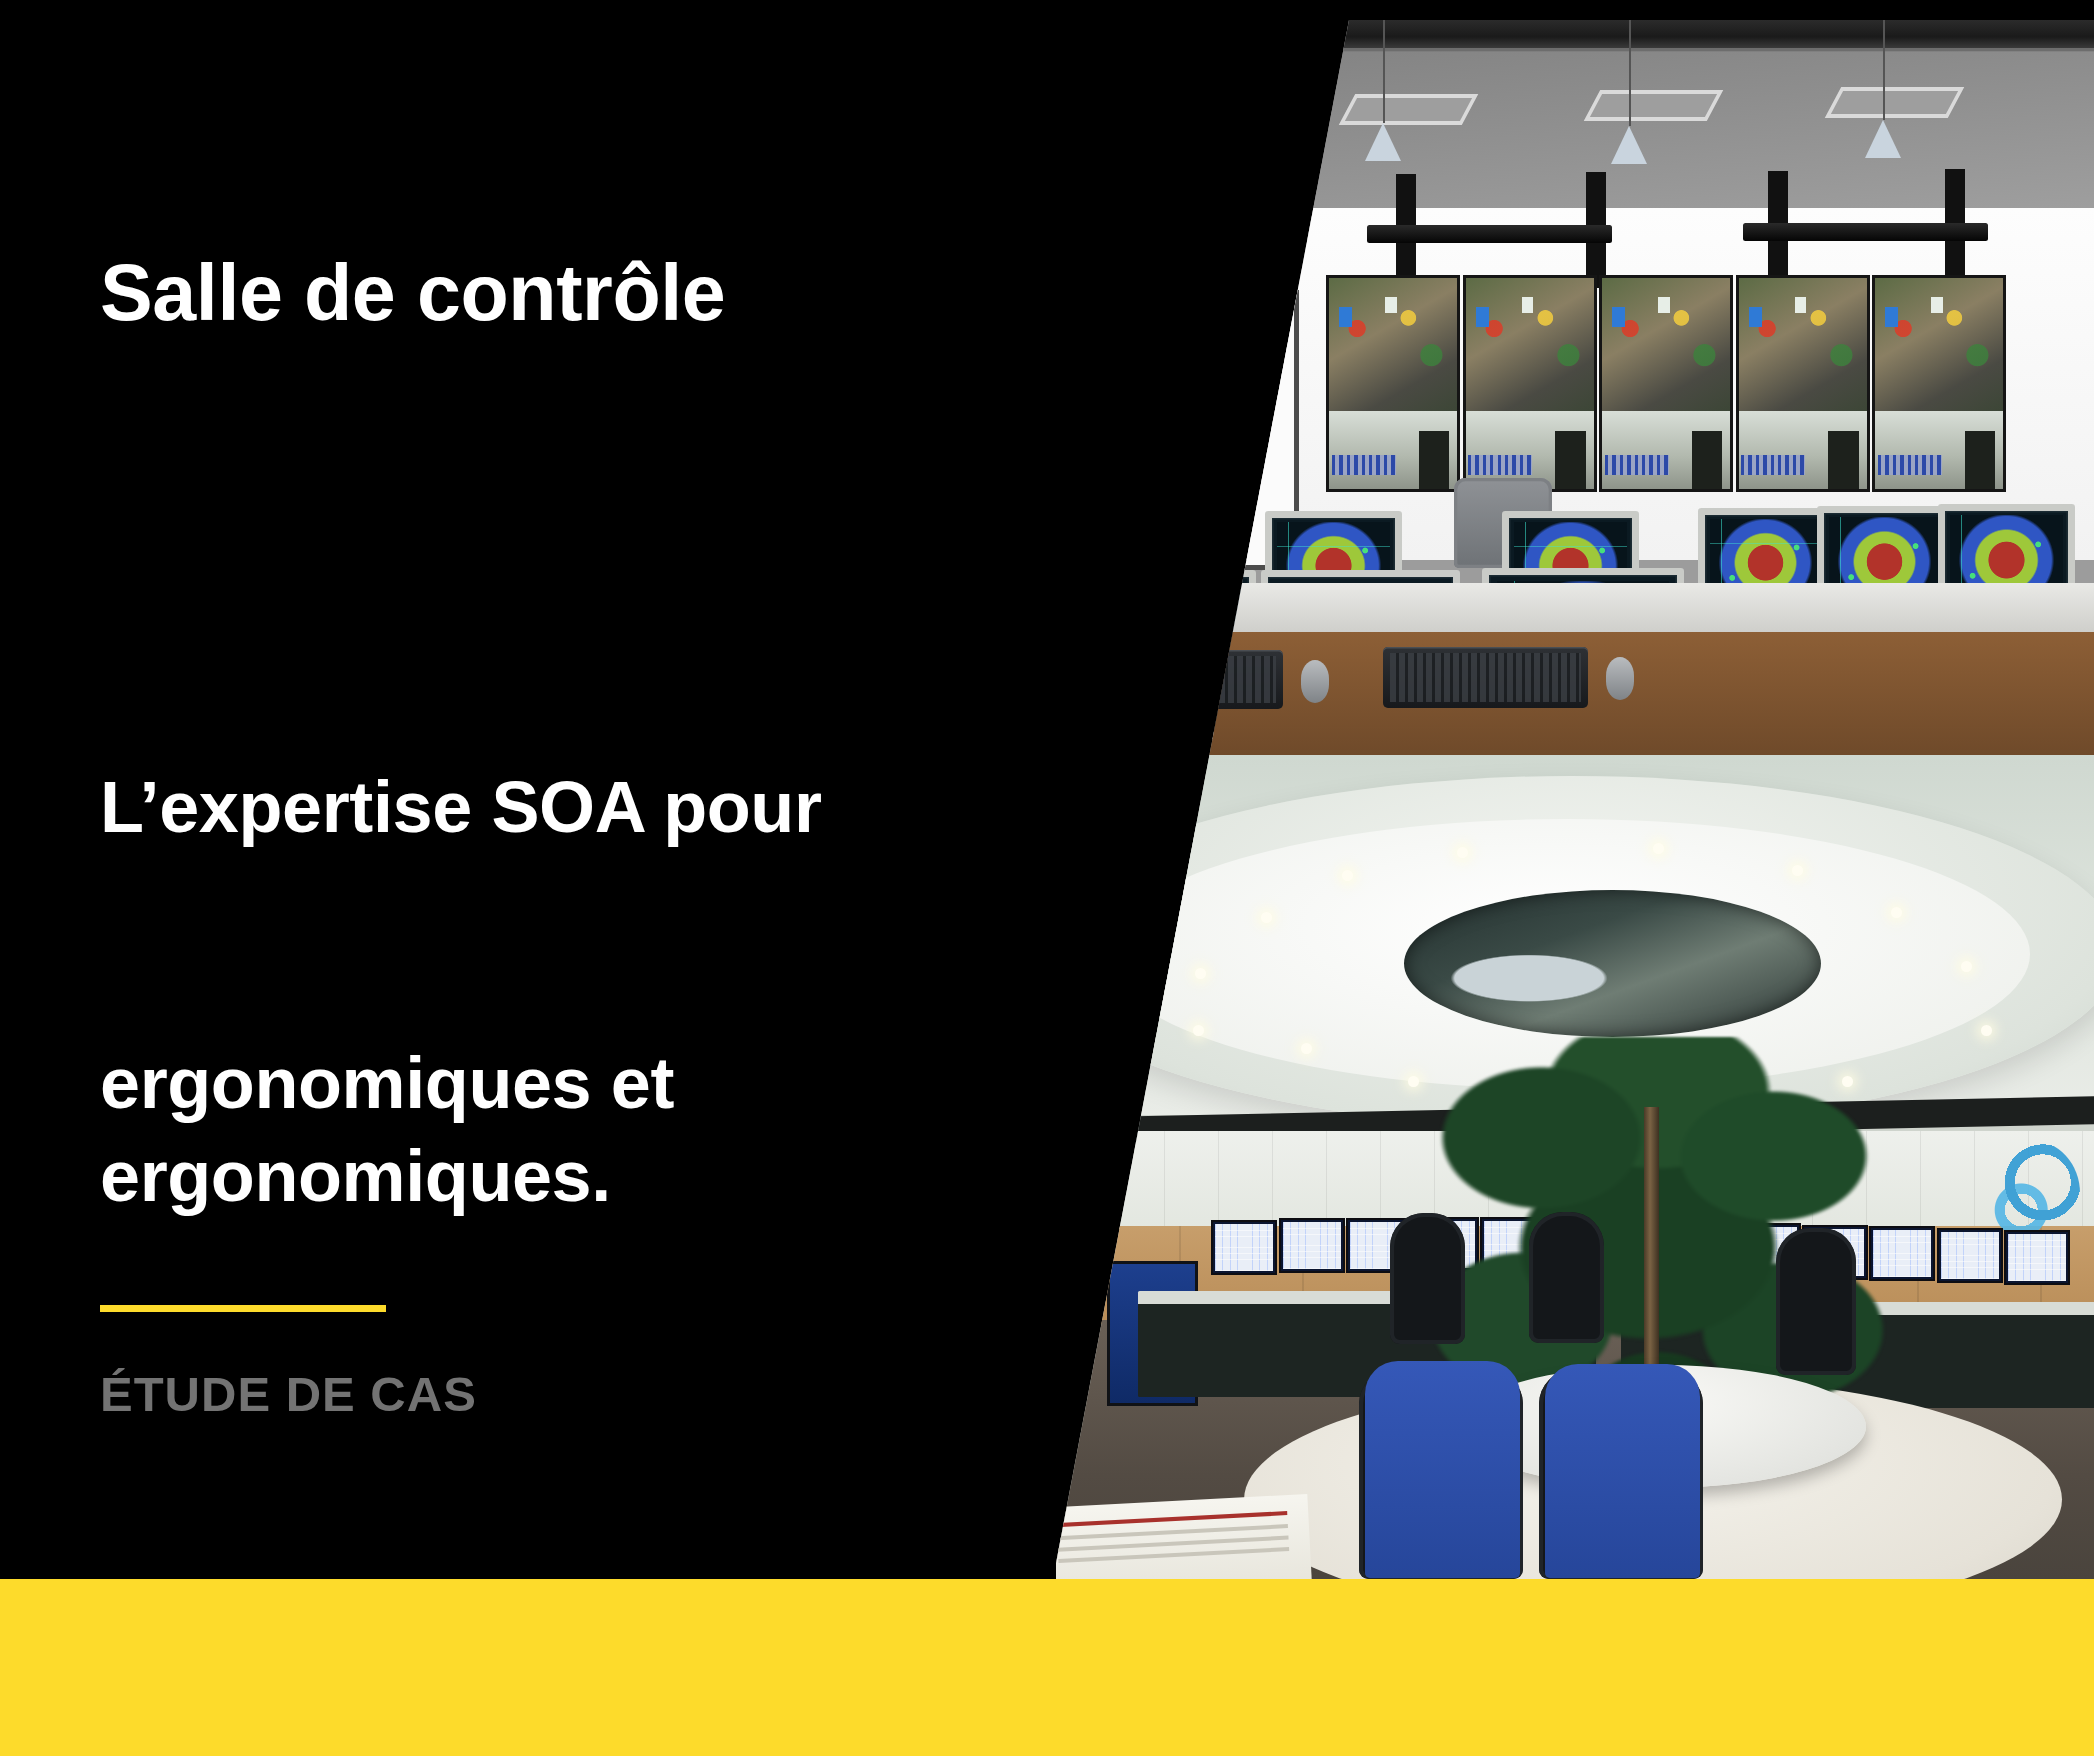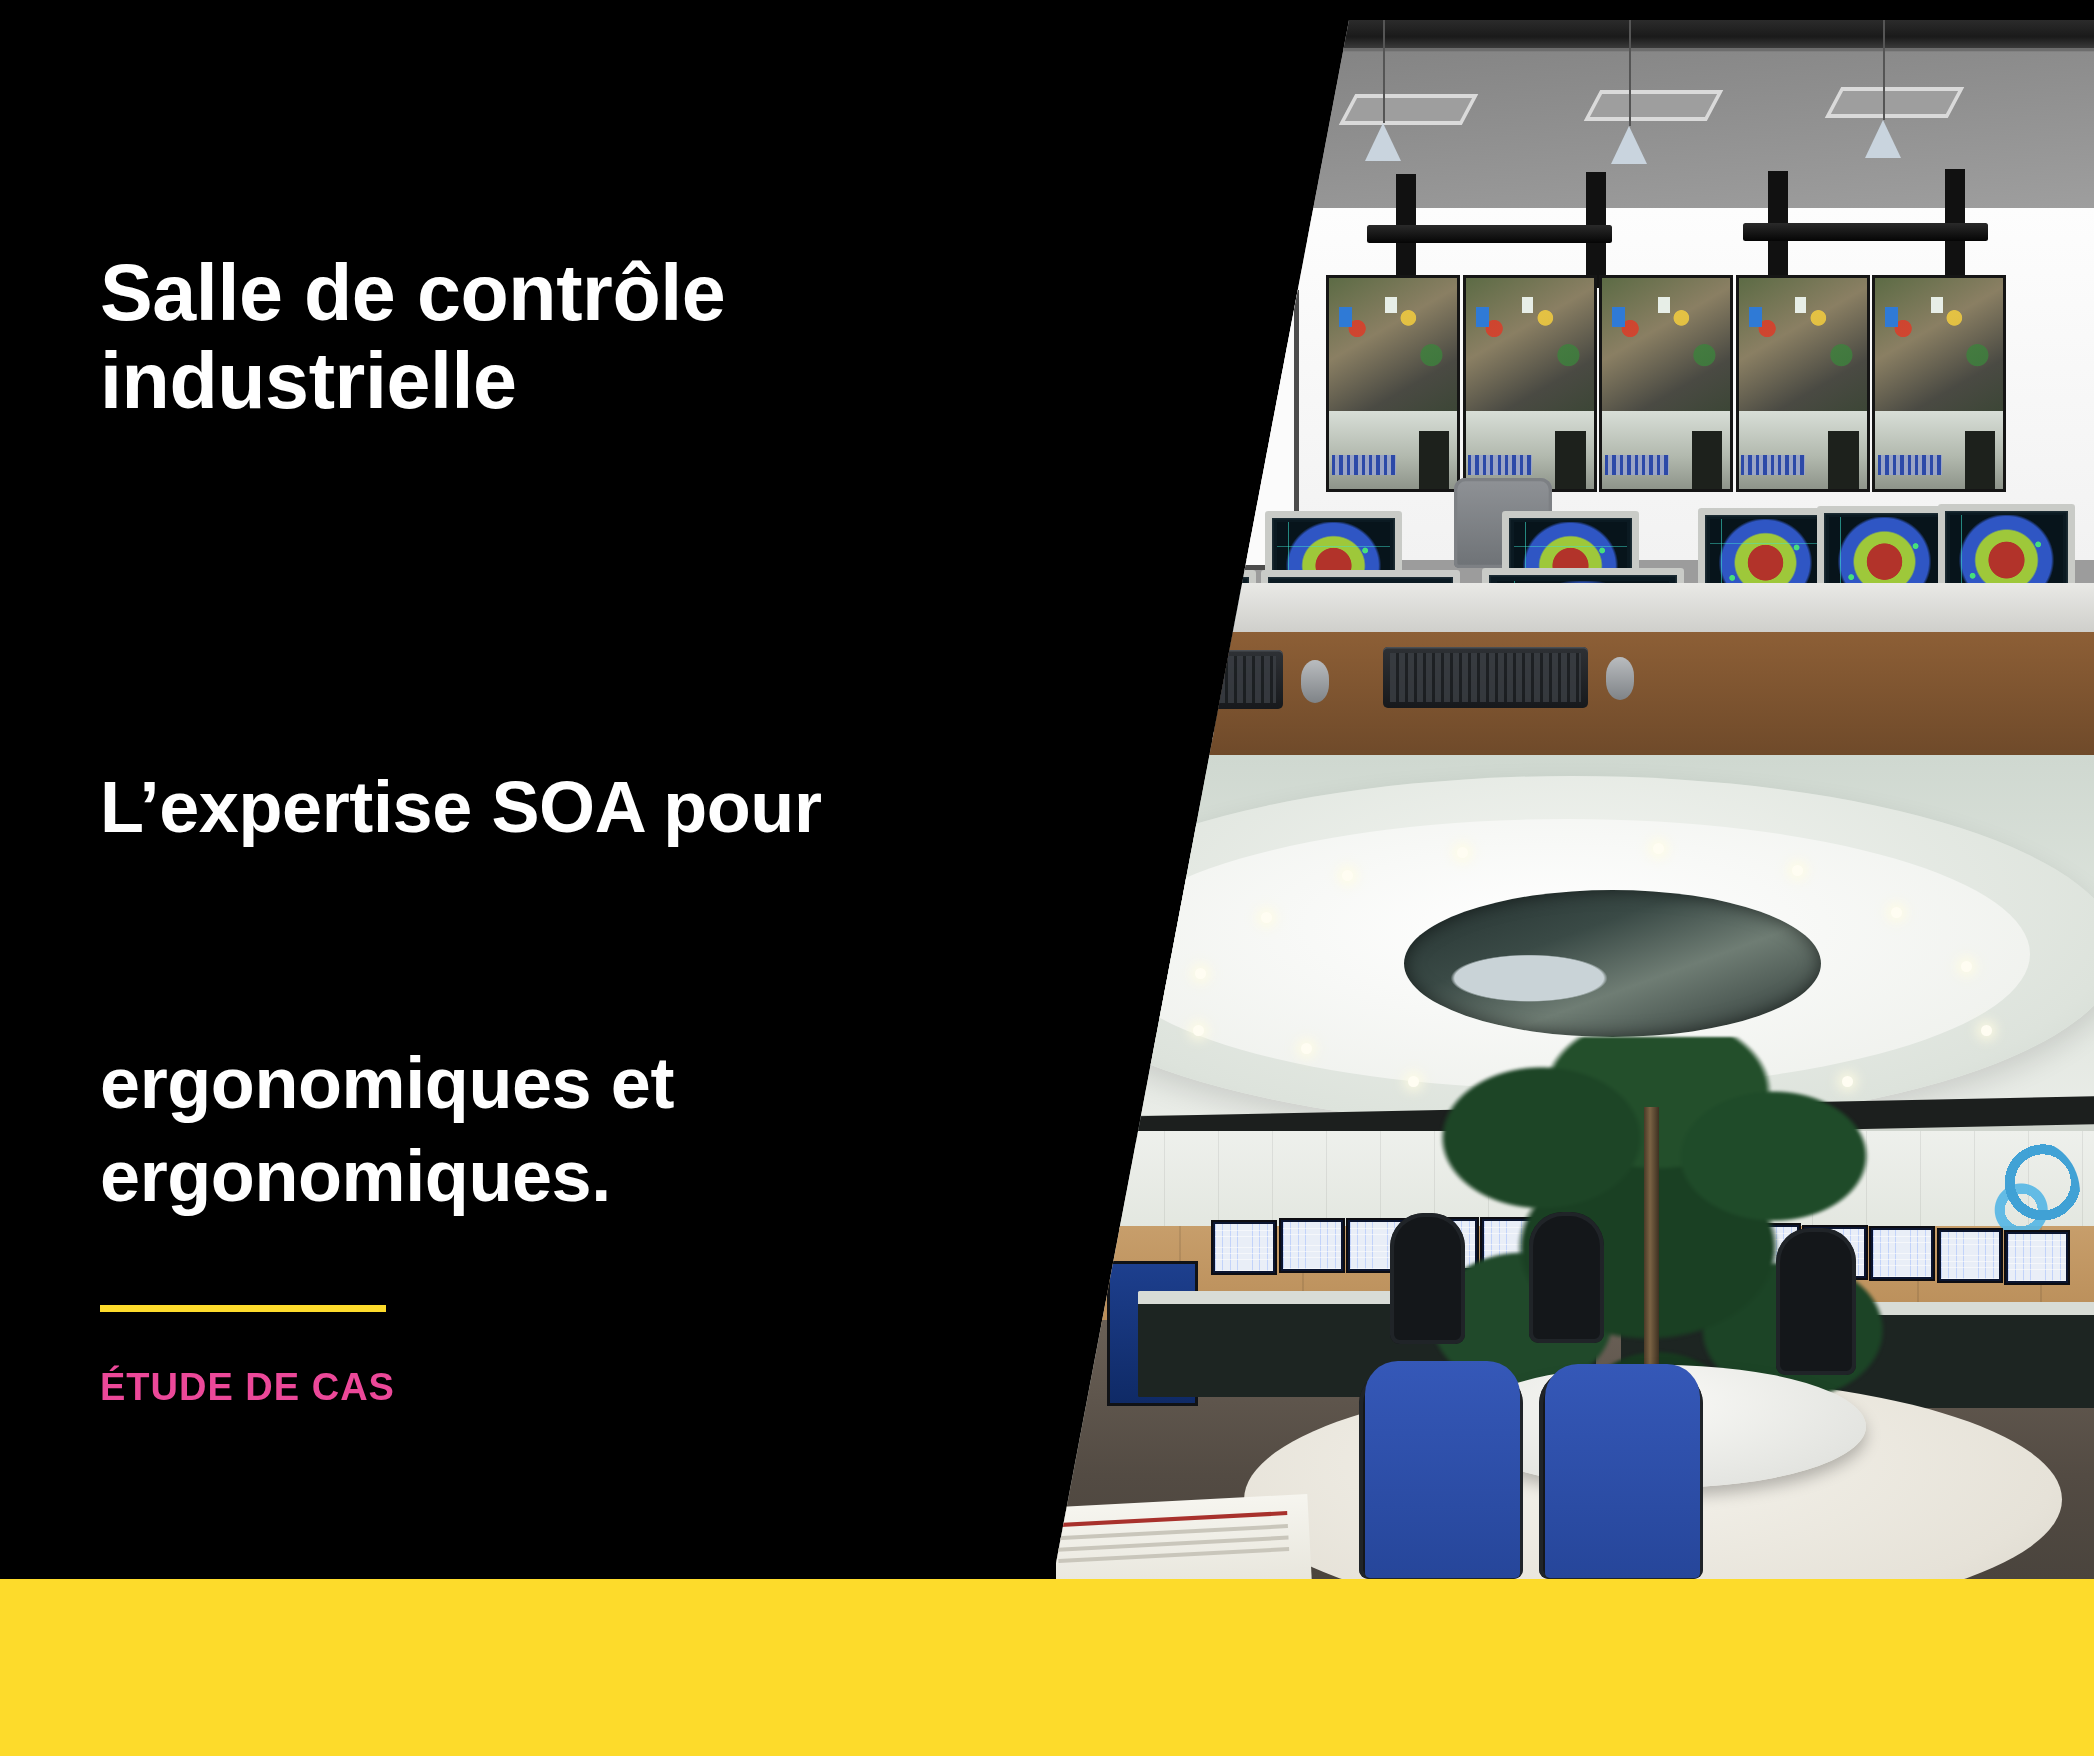--- a/index.html
+++ b/index.html
@@ -315,21 +315,21 @@
     position:absolute; left:100px; top:741px; width:867px;
     color:#ffffff; font-weight:700; font-size:72px; line-height:1.28;
     letter-spacing:-0.4px;
   }
   .accent-rule{
     position:absolute; left:100px; top:1285px; width:286px; height:6.5px;
     background:#FDDB2B;
   }
   .kicker{
     position:absolute; left:100px; top:1346px;
-    color:#ec4899; font-weight:700; font-size:38px; letter-spacing:1px;
+    color:#737373; font-weight:700; font-size:49px; letter-spacing:1px;
   }
 
   
   .footer{
     position:absolute; left:0; top:1559px; width:2095px; height:197px;
     background:#FDDB2B;
   }
 </style>
 </head>
 <body>
@@ -464,21 +464,20 @@
       <div class="ph-chair-blue" style="left:489px; top:609px; width:155px; height:214px;"></div>
 
       <div class="ph-docs"></div>
     </div>
   </div>
 
   <div class="text-panel">
 
     <h1 class="title">
       <span>Salle de contrôle</span><br>
-      <span>industrielle</span>
     </h1>
 
 
     <div class="body-copy">
       <span>L’expertise SOA pour</span><br>
       <br>
       <br>
       <span>ergonomiques et</span><br>
       <span>ergonomiques.</span>
     </div>

